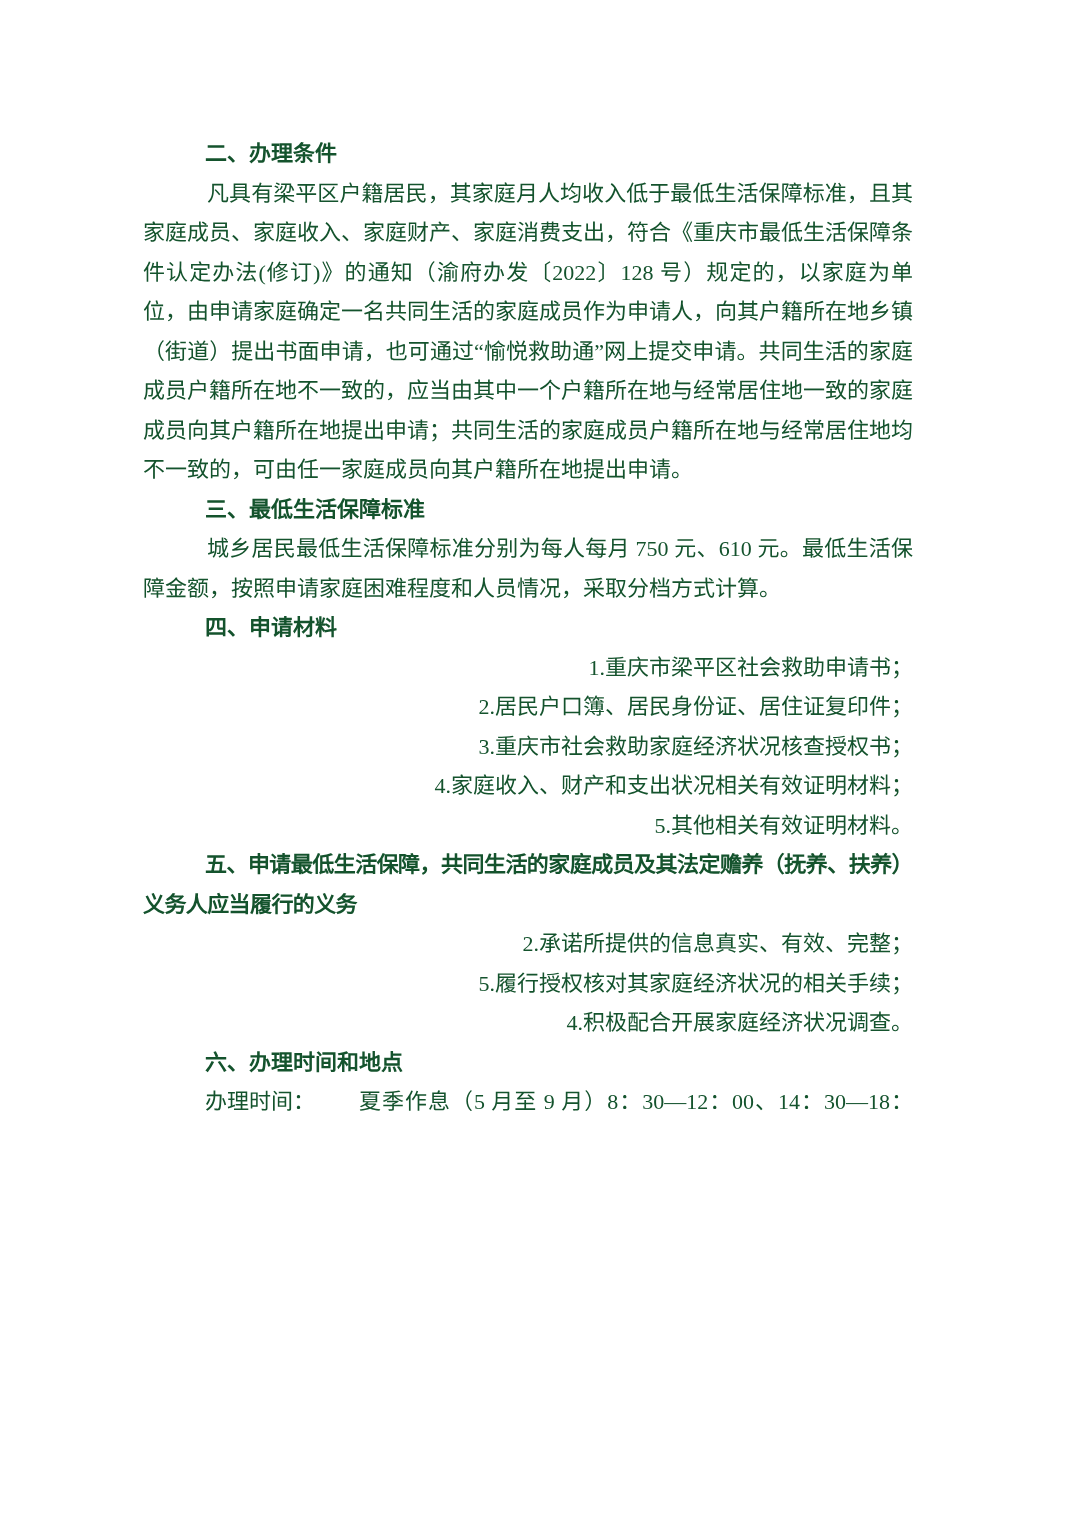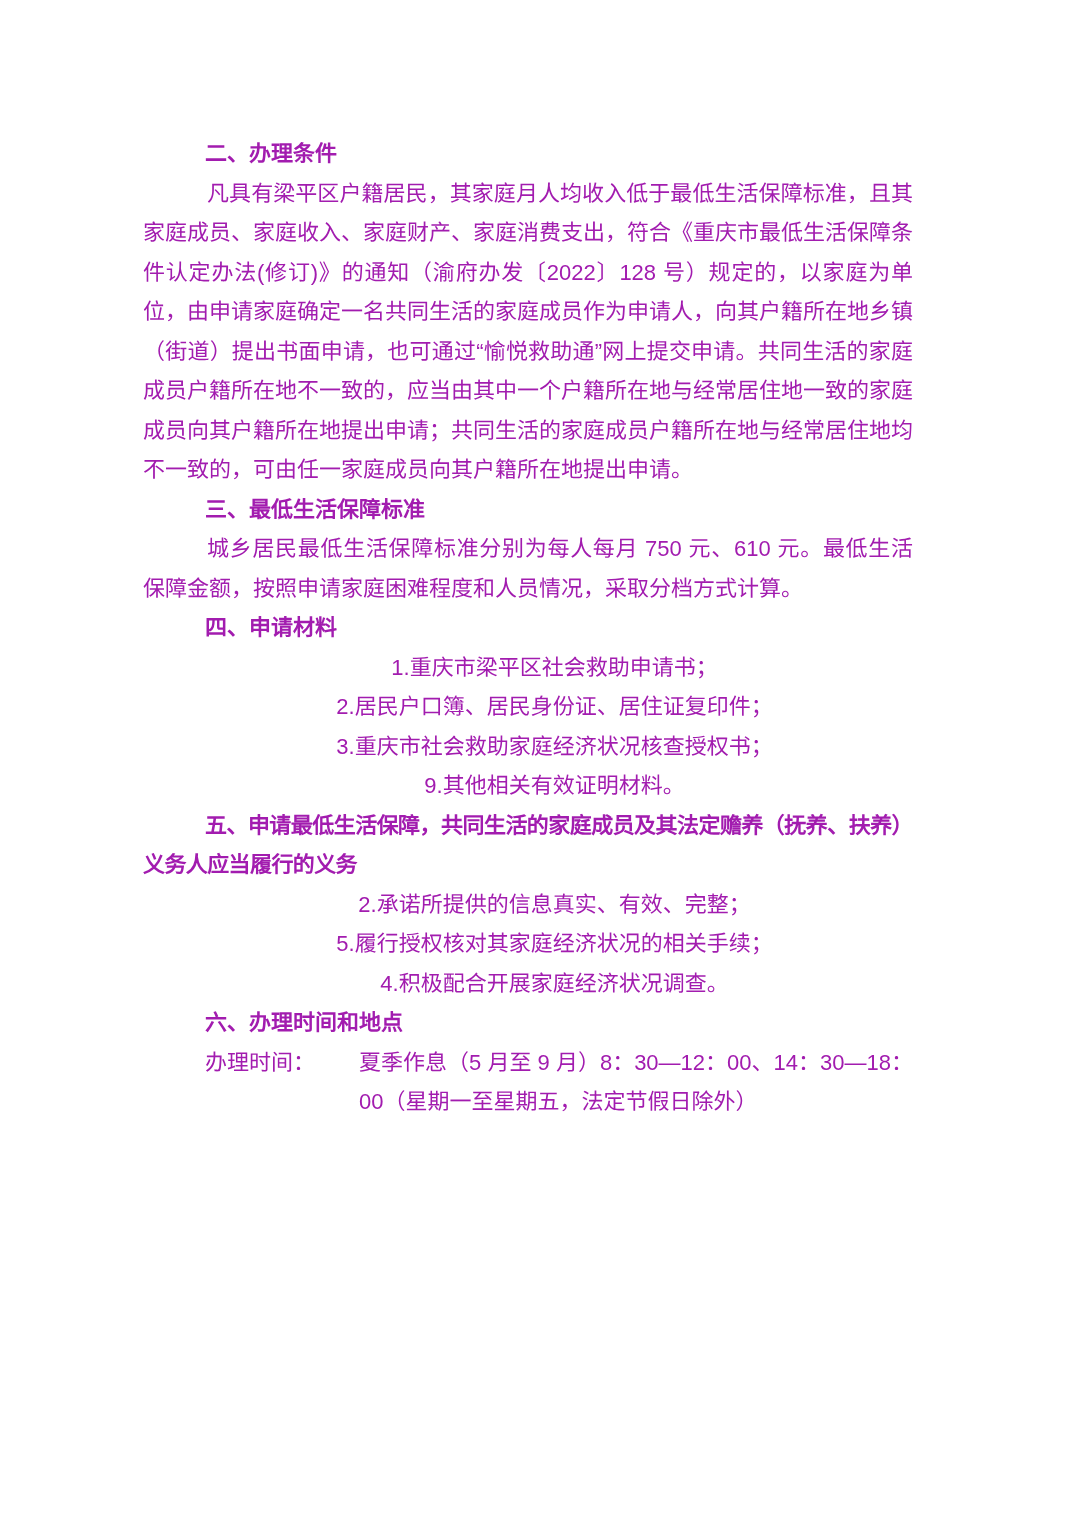--- a/index.html
+++ b/index.html
@@ -6,22 +6,22 @@
     margin: 0;
     padding: 0;
     background: #ffffff;
   }
   .page {
     position: relative;
     width: 1074px;
     height: 1120px;
     background: #ffffff;
     overflow: hidden;
-    font-family: Liberation Sans, sans-serif;
-    color: #a21caf;
+    font-family: Liberation Serif, serif;
+    color: #14532d;
   }
   .content {
     position: absolute;
     left: 143px;
     top: 134px;
     width: 770px;
     font-size: 22px;
     line-height: 39.5px;
     text-align: justify;
   }
@@ -30,21 +30,21 @@
     text-indent: 62px;
   }
   .heading.tight {
     letter-spacing: -0.6px;
   }
   .para {
     text-indent: 64px;
   }
   .list-item {
     text-indent: 53px;
-    text-align: center;
+    text-align: right;
   }
   .hang-row {
     display: flex;
     align-items: flex-start;
   }
   .hang-label {
     flex: 0 0 auto;
     padding-left: 62px;
     white-space: nowrap;
   }
@@ -63,21 +63,22 @@
     <div class="heading">二、办理条件</div>
     <div class="para">凡具有梁平区户籍居民，其家庭月人均收入低于最低生活保障标准，且其家庭成员、家庭收入、家庭财产、家庭消费支出，符合《重庆市最低生活保障条件认定办法(修订)》的通知（渝府办发〔2022〕128 号）规定的，以家庭为单位，由申请家庭确定一名共同生活的家庭成员作为申请人，向其户籍所在地乡镇（街道）提出书面申请，也可通过“愉悦救助通”网上提交申请。共同生活的家庭成员户籍所在地不一致的，应当由其中一个户籍所在地与经常居住地一致的家庭成员向其户籍所在地提出申请；共同生活的家庭成员户籍所在地与经常居住地均不一致的，可由任一家庭成员向其户籍所在地提出申请。</div>
 
     <div class="heading">三、最低生活保障标准</div>
     <div class="para">城乡居民最低生活保障标准分别为每人每月 750 元、610 元。最低生活保障金额，按照申请家庭困难程度和人员情况，采取分档方式计算。</div>
 
     <div class="heading">四、申请材料</div>
     <div class="list-item">1.重庆市梁平区社会救助申请书；</div>
     <div class="list-item">2.居民户口簿、居民身份证、居住证复印件；</div>
     <div class="list-item">3.重庆市社会救助家庭经济状况核查授权书；</div>
-    <div class="list-item">9.其他相关有效证明材料。</div>
+    <div class="list-item">4.家庭收入、财产和支出状况相关有效证明材料；</div>
+    <div class="list-item">5.其他相关有效证明材料。</div>
 
     <div class="heading tight">五、申请最低生活保障，共同生活的家庭成员及其法定赡养（抚养、扶养）义务人应当履行的义务</div>
     <div class="list-item">2.承诺所提供的信息真实、有效、完整；</div>
     <div class="list-item">5.履行授权核对其家庭经济状况的相关手续；</div>
     <div class="list-item">4.积极配合开展家庭经济状况调查。</div>
 
     <div class="heading">六、办理时间和地点</div>
 
     <div class="hang-row">
       <div class="hang-label">办理时间：</div>

